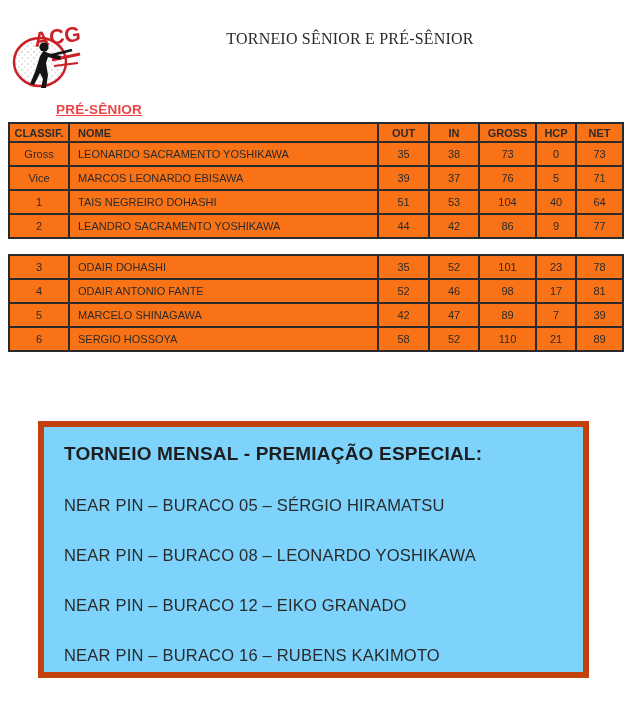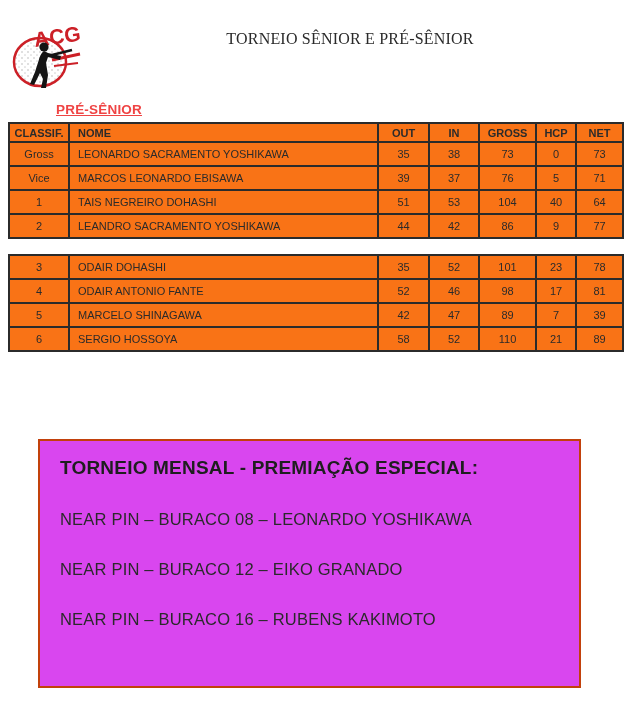--- a/index.html
+++ b/index.html
@@ -49,24 +49,24 @@
     text-align:center;
     height:22px;
     font-weight:normal;
   }
   table.results tr.hdr th{height:17px;font-weight:bold;}
   table.results td.nome, table.results th.nome{text-align:left;padding-left:8px;}
   .bold{font-weight:bold;}
   .red{color:var(--accent-red,#e23430);margin-left:12px;}
   
   .special-box{
-    position:absolute;left:38px;top:439px;
+    position:absolute;left:38px;top:421px;
     width:539px;height:245px;
-    border:2px solid #c2410c;
-    background:#d946ef;
+    border:6px solid #c2410c;
+    background:#7dd3fc;
     box-sizing:content-box;
   }
   .special-title{
     margin:16px 0 0 20px;
     font-size:19px;font-weight:bold;color:#1e1e1e;
     letter-spacing:.2px;
   }
   .special-line{
     margin:31px 0 0 20px;
     font-size:16.5px;color:#2a2a2a;
@@ -210,18 +210,19 @@
       <td>52</td>
       <td>110</td>
       <td class="red">21</td>
       <td>89</td>
     </tr>
   </tbody>
     </table>
 
   <div class="special-box">
     <div class="special-title">TORNEIO MENSAL - PREMIAÇÃO ESPECIAL:</div>
+    <div class="special-line">NEAR PIN – BURACO 05 – SÉRGIO HIRAMATSU</div>
     <div class="special-line">NEAR PIN – BURACO 08 – LEONARDO YOSHIKAWA</div>
     <div class="special-line">NEAR PIN – BURACO 12 – EIKO GRANADO</div>
     <div class="special-line">NEAR PIN – BURACO 16 – RUBENS KAKIMOTO</div>
   </div>
 
 </div>
 
 </body></html>

